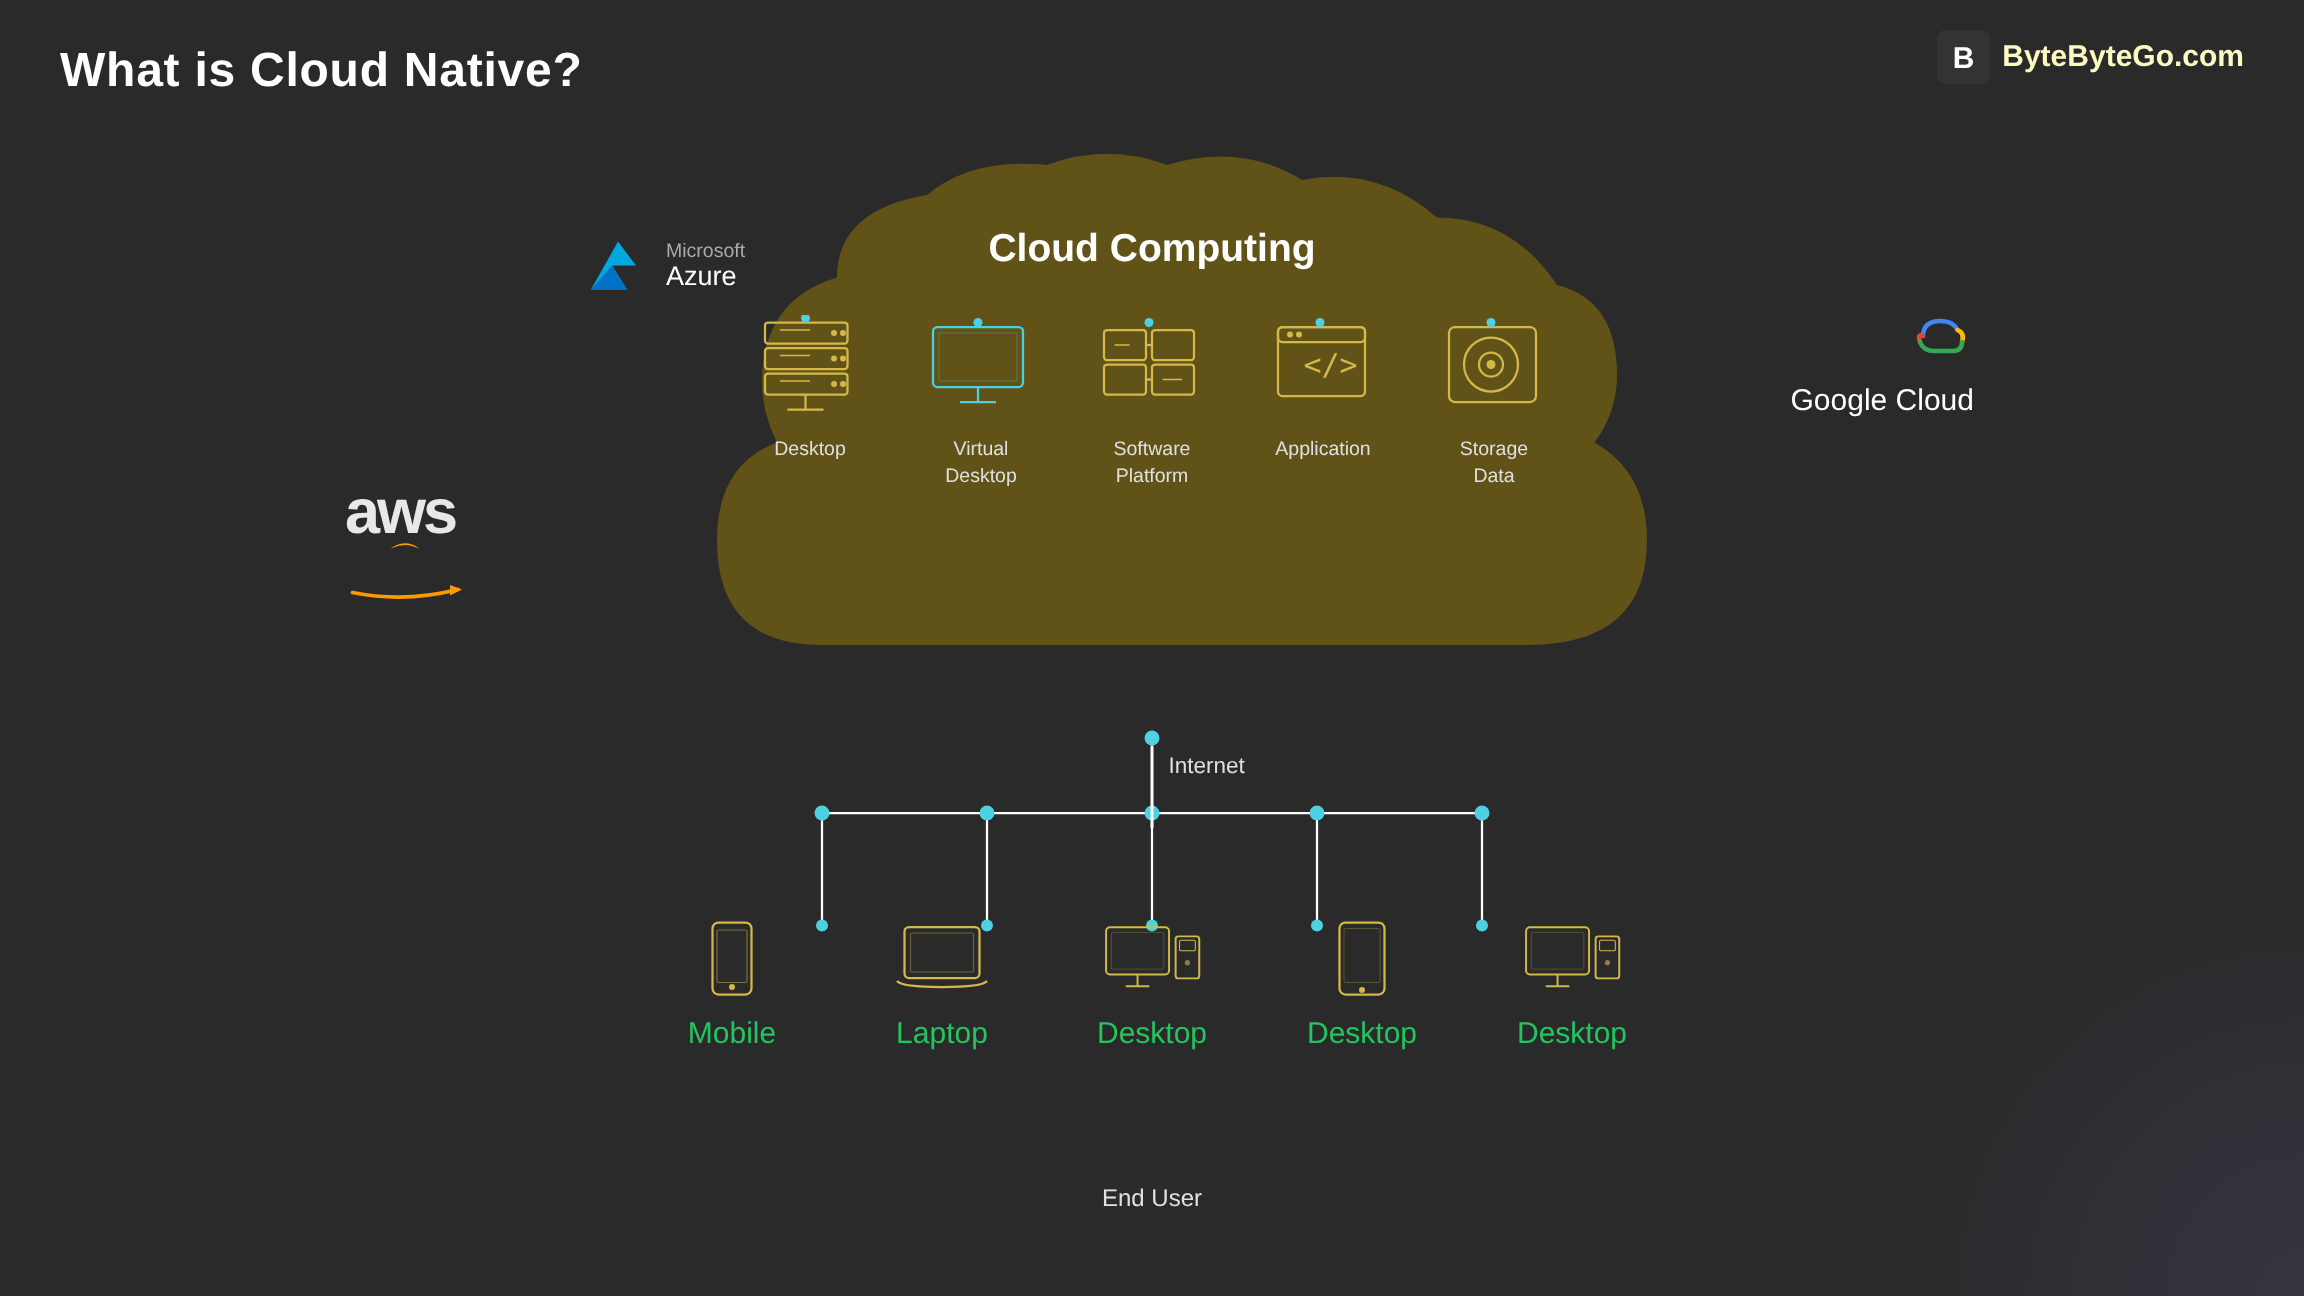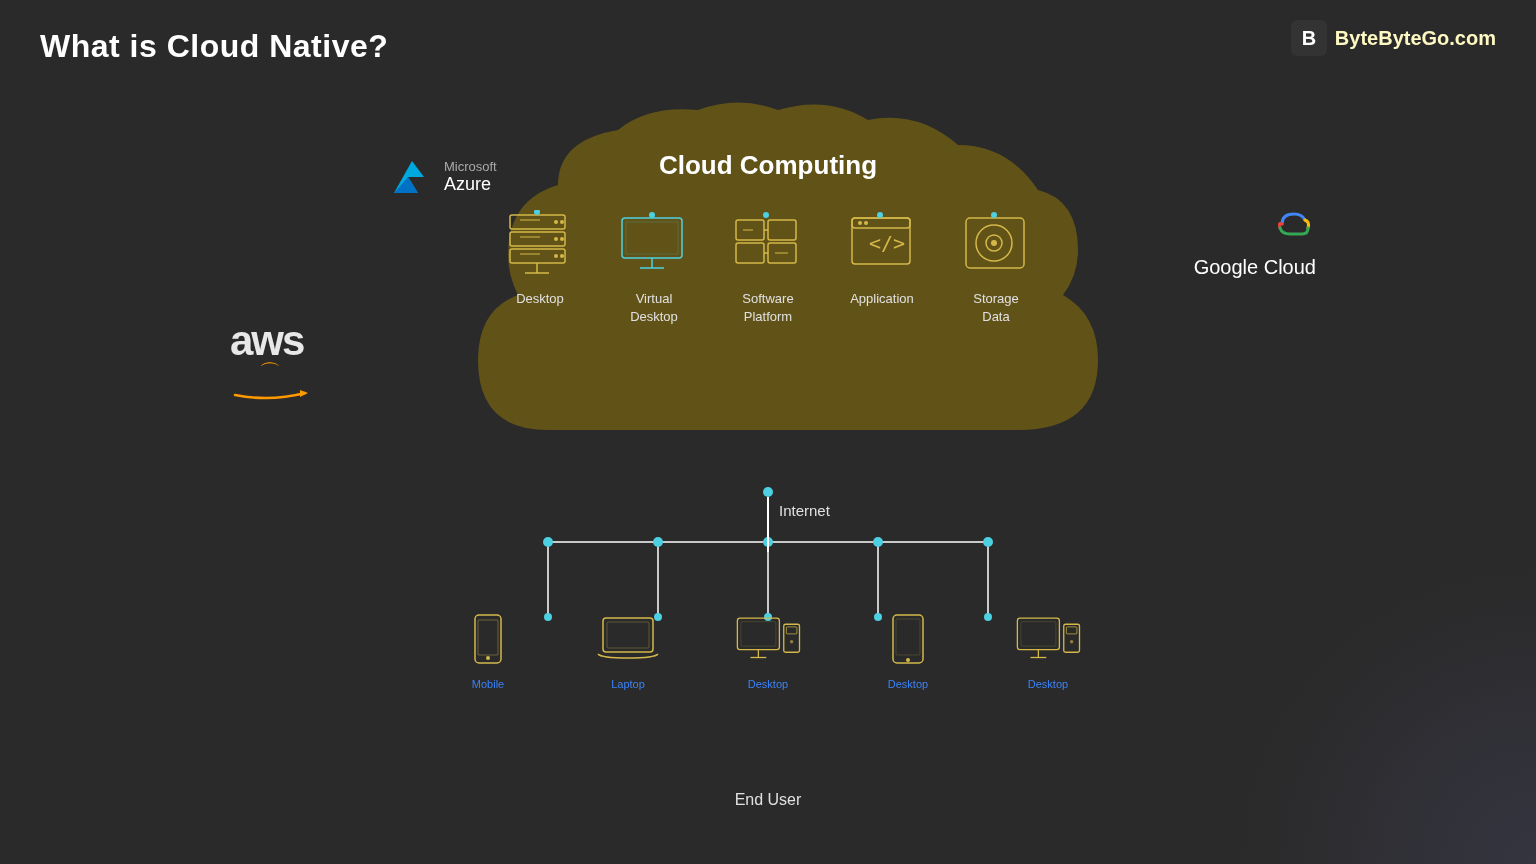--- a/index.html
+++ b/index.html
@@ -209,22 +209,22 @@
       flex-direction: column;
       align-items: center;
       gap: 8px;
       width: 90px;
     }
     .device-icon {
       width: 70px;
       height: 60px;
     }
     .device-label {
-      font-size: 11px;
-      color: #3b82f6;
+      font-size: 20px;
+      color: #22c55e;
       text-align: right;
     }
 
     .end-user-label {
       position: absolute;
       top: 760px;
       left: 50%;
       transform: translateX(-50%);
       font-size: 16px;
       color: #e0e0e0;

